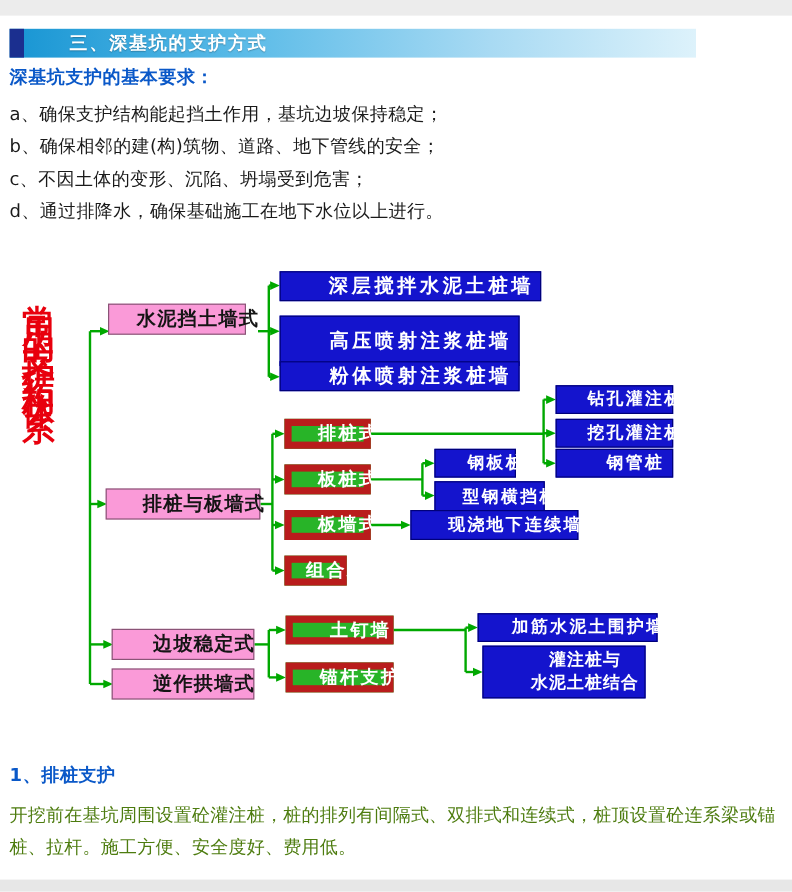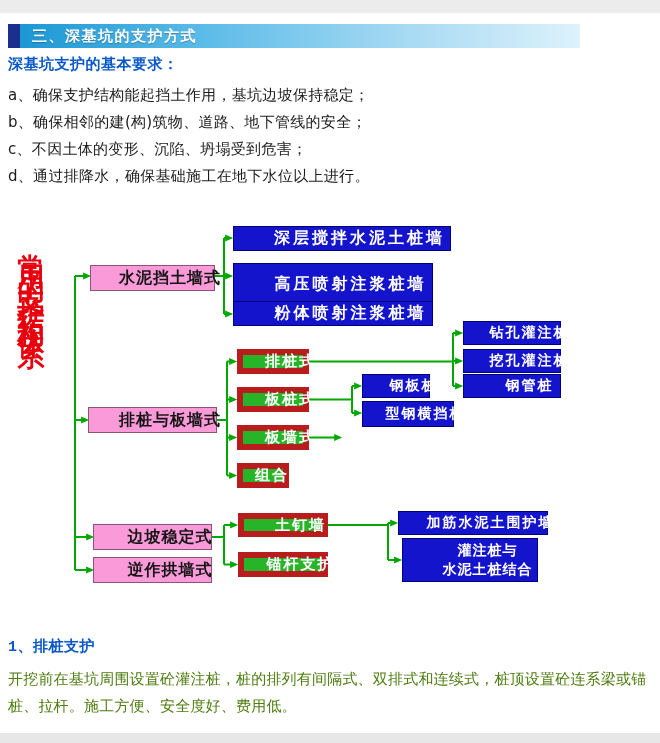--- a/index.html
+++ b/index.html
@@ -13,26 +13,26 @@
   .strip.bottom { top:733px; height:10px; background:#e7e7e7; }
 
   .header-bar {
     position:absolute; left:8px; top:24px; width:572px; height:24px;
     background:linear-gradient(to right,#1795d3 0%,#5dbce8 35%,#a8daf3 70%,#ddf2fb 100%);
     display:flex; align-items:center;
   }
   .header-accent { flex:none; width:12px; height:24px; background:#1b2f8f; }
   .header-title {
     color:#fff; font-weight:bold; font-size:15px; padding-left:12px; letter-spacing:1.5px;
-    text-shadow:0 1px 1px rgba(0,0,0,.25); white-space:nowrap;
+    text-shadow:0 1px 1px rgba(0,0,0,.25); white-space:nowrap;margin-left:26px;
   }
 
   .blue-heading {
     position:absolute; left:8px; color:#0a58c8; font-weight:bold; font-size:15px;
-    letter-spacing:.5px; white-space:nowrap;font-family:Liberation Mono, monospace;
+    letter-spacing:.5px; white-space:nowrap;
   }
   .intro-heading { top:55px; }
   .section-heading { top:637px; }
 
   .intro-list { position:absolute; left:8px; top:82px; font-size:15px; line-height:27px; color:#1a1a1a; }
   .intro-item { white-space:nowrap; letter-spacing:.3px; }
 
   .section-body {
     position:absolute; left:8px; top:666px; width:648px;
     font-size:15px; line-height:27px; color:#4d7c0f; letter-spacing:.2px;
@@ -125,41 +125,42 @@
 
       <path d="M318,317 H378"></path>
       <path d="M378,315 V352"></path>
       <path d="M378,315 H381" marker-end="url(#arw)"></path>
       <path d="M378,352 H385" marker-end="url(#arw)"></path>
     </g>
   </svg>
 
   <div class="root-label">常用的支护结构体系</div>
 
-  <div class="node pink-node" style="left:80px;top:57px;width:125px;height:26px">水泥挡土墙式</div>
+  <div class="node pink-node" style="left:80px;top:45px;width:115px;height:26px">水泥挡土墙式</div>
   <div class="node pink-node" style="left:78px;top:199px;width:129px;height:26px">排桩与板墙式</div>
   <div class="node pink-node" style="left:83px;top:316px;width:119px;height:26px">边坡稳定式</div>
   <div class="node pink-node" style="left:83px;top:349px;width:119px;height:26px">逆作拱墙式</div>
 
   <div class="node blue-node blue-lg" style="left:223px;top:18px;width:218px;height:25px">深层搅拌水泥土桩墙</div>
   <div class="node blue-node blue-lg" style="left:223px;top:55px;width:200px;height:42px">高压喷射注浆桩墙</div>
   <div class="node blue-node blue-lg" style="left:223px;top:93px;width:200px;height:25px">粉体喷射注浆桩墙</div>
 
   <div class="node green-node" style="left:227px;top:141px;width:72px;height:25px">排桩式</div>
   <div class="node green-node" style="left:227px;top:179px;width:72px;height:25px">板桩式</div>
   <div class="node green-node" style="left:227px;top:217px;width:72px;height:25px">板墙式</div>
   <div class="node green-node" style="left:227px;top:255px;width:52px;height:25px">组合式</div>
 
   <div class="node blue-node" style="left:453px;top:113px;width:98px;height:24px">钻孔灌注桩</div>
   <div class="node blue-node" style="left:453px;top:141px;width:98px;height:24px">挖孔灌注桩</div>
   <div class="node blue-node" style="left:453px;top:166px;width:98px;height:24px">钢管桩</div>
 
   <div class="node blue-node" style="left:352px;top:166px;width:68px;height:24px">钢板桩</div>
   <div class="node blue-node" style="left:352px;top:193px;width:92px;height:26px">型钢横挡板</div>
 
+  <div class="node blue-node" style="left:332px;top:217px;width:140px;height:25px">现浇地下连续墙</div>
 
   <div class="node green-node" style="left:228px;top:305px;width:90px;height:24px">土钉墙</div>
   <div class="node green-node" style="left:228px;top:344px;width:90px;height:25px">锚杆支护</div>
 
   <div class="node blue-node" style="left:388px;top:303px;width:150px;height:24px">加筋水泥土围护墙</div>
   <div class="node blue-node two-line" style="left:392px;top:330px;width:136px;height:44px">灌注桩与
 水泥土桩结合</div>
 
 </div>
 

